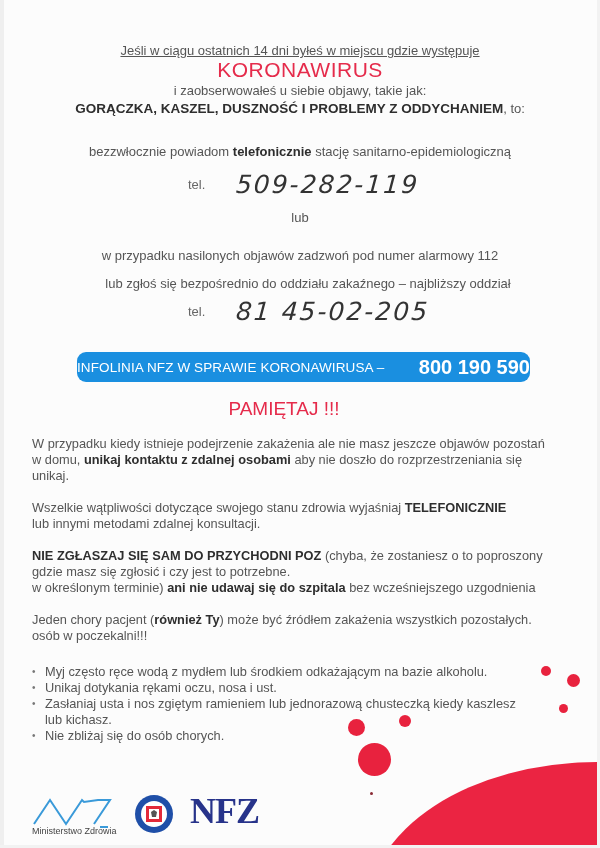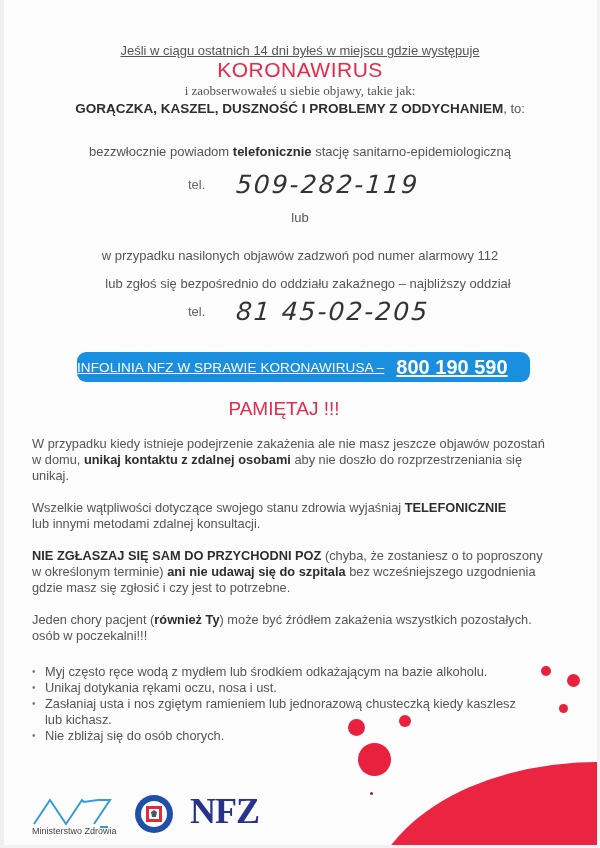--- a/index.html
+++ b/index.html
@@ -15,21 +15,21 @@
   .t13 { font-size:13px; color:#555; }
   .b { font-weight:bold; color:#2e2e2e; }
   .headline { font-size:21px; font-weight:normal; color:#e52b4b; letter-spacing:0.5px; }
   .symptoms { font-size:13.5px; color:#2e2e2e; }
   .tel-row { position:absolute; white-space:nowrap; }
   .tel-label { font-size:13px; color:#666; display:inline-block; vertical-align:middle; }
   .hand { font-family:"DejaVu Sans", sans-serif; font-style:italic; font-size:25px; color:#333; display:inline-block; vertical-align:middle; margin-left:26px; letter-spacing:2px; transform:skewX(-4deg); }
   .infobar {
     position:absolute; left:77px; top:352px; width:453px; height:30px;
     background:#1a8fe0; border-radius:9px;
-    color:#fff; display:flex; align-items:center; justify-content:flex-start; white-space:nowrap;text-decoration:underline;
+    color:#fff; display:flex; align-items:center; justify-content:space-between; white-space:nowrap;
   }
   .infobar .lbl { font-size:13.5px; letter-spacing:0.1px; }
   .infobar .num { font-size:20px; font-weight:bold; margin-left:12px; }
   .remember { position:absolute; left:0; width:568px; top:398px; text-align:center; font-size:19px; font-weight:normal; color:#e52b4b; }
   .para { position:absolute; left:32px; width:560px; font-size:12.8px; line-height:16px; color:#555; }
   .para .b { color:#2e2e2e; }
   .bullets { position:absolute; left:32px; top:664px; margin:0; padding:0; list-style:none; font-size:12.8px; line-height:16px; color:#555; }
   .bullets li { position:relative; padding-left:13px; }
   .bullets li::before { content:"•"; position:absolute; left:0; color:#777; font-size:10px; }
   .dot { position:absolute; border-radius:50%; background:#e8223e; }
@@ -43,21 +43,21 @@
   .logo-nfz { position:absolute; left:190px; top:793px; font-family:"Liberation Serif", serif; font-weight:bold; font-size:36px; color:#27338a; letter-spacing:-1px; line-height:1; }
 </style>
 <style>.bullets li.cont::before{content:"";}</style></head>
 <body>
 
 <div class="page">
   <div class="edge"></div>
 
   <div class="center t13" style="top:43px;text-decoration:underline;">Jeśli w ciągu ostatnich 14 dni byłeś w miejscu gdzie występuje</div>
   <div class="center headline" style="top:58px;">KORONAWIRUS</div>
-  <div class="center t13" style="top:83px;font-family:Liberation Serif, serif;">i zaobserwowałeś u siebie objawy, takie jak:</div>
+  <div class="center t13" style="top:83px;">i zaobserwowałeś u siebie objawy, takie jak:</div>
   <div class="center symptoms" style="top:101px;">
     <span class="b">GORĄCZKA, KASZEL, DUSZNOŚĆ I PROBLEMY Z ODDYCHANIEM</span><span style="color:#555;font-size:13px;">, to:</span>
   </div>
 
   <div class="center t13" style="top:144px;">
     <span>bezzwłocznie powiadom </span><span class="b">telefonicznie</span><span> stację sanitarno-epidemiologiczną</span>
   </div>
 
   <div class="tel-row" style="left:188px; top:170px;">
     <span class="tel-label">tel.</span>
@@ -87,22 +87,22 @@
     <div>unikaj.</div>
   </div>
 
   <div class="para" style="top:500px;">
     <div><span>Wszelkie wątpliwości dotyczące swojego stanu zdrowia wyjaśniaj </span><span class="b">TELEFONICZNIE</span></div>
     <div>lub innymi metodami zdalnej konsultacji.</div>
   </div>
 
   <div class="para" style="top:548px;">
     <div><span class="b">NIE ZGŁASZAJ SIĘ SAM DO PRZYCHODNI POZ</span><span> (chyba, że zostaniesz o to poproszony</span></div>
+    <div>gdzie masz się zgłosić i czy jest to potrzebne.</div>
     <div><span>w określonym terminie) </span><span class="b">ani nie udawaj się do szpitala</span><span> bez wcześniejszego uzgodnienia</span></div>
-    <div>gdzie masz się zgłosić i czy jest to potrzebne.</div>
   </div>
 
   <div class="para" style="top:612px;">
     <div><span>Jeden chory pacjent (</span><span class="b">również Ty</span><span>) może być źródłem zakażenia wszystkich pozostałych.</span></div>
     <div>osób w poczekalni!!!</div>
   </div>
 
   <ul class="bullets">
     <li>Myj często ręce wodą z mydłem lub środkiem odkażającym na bazie alkoholu.</li>
     <li>Unikaj dotykania rękami oczu, nosa i ust.</li>

